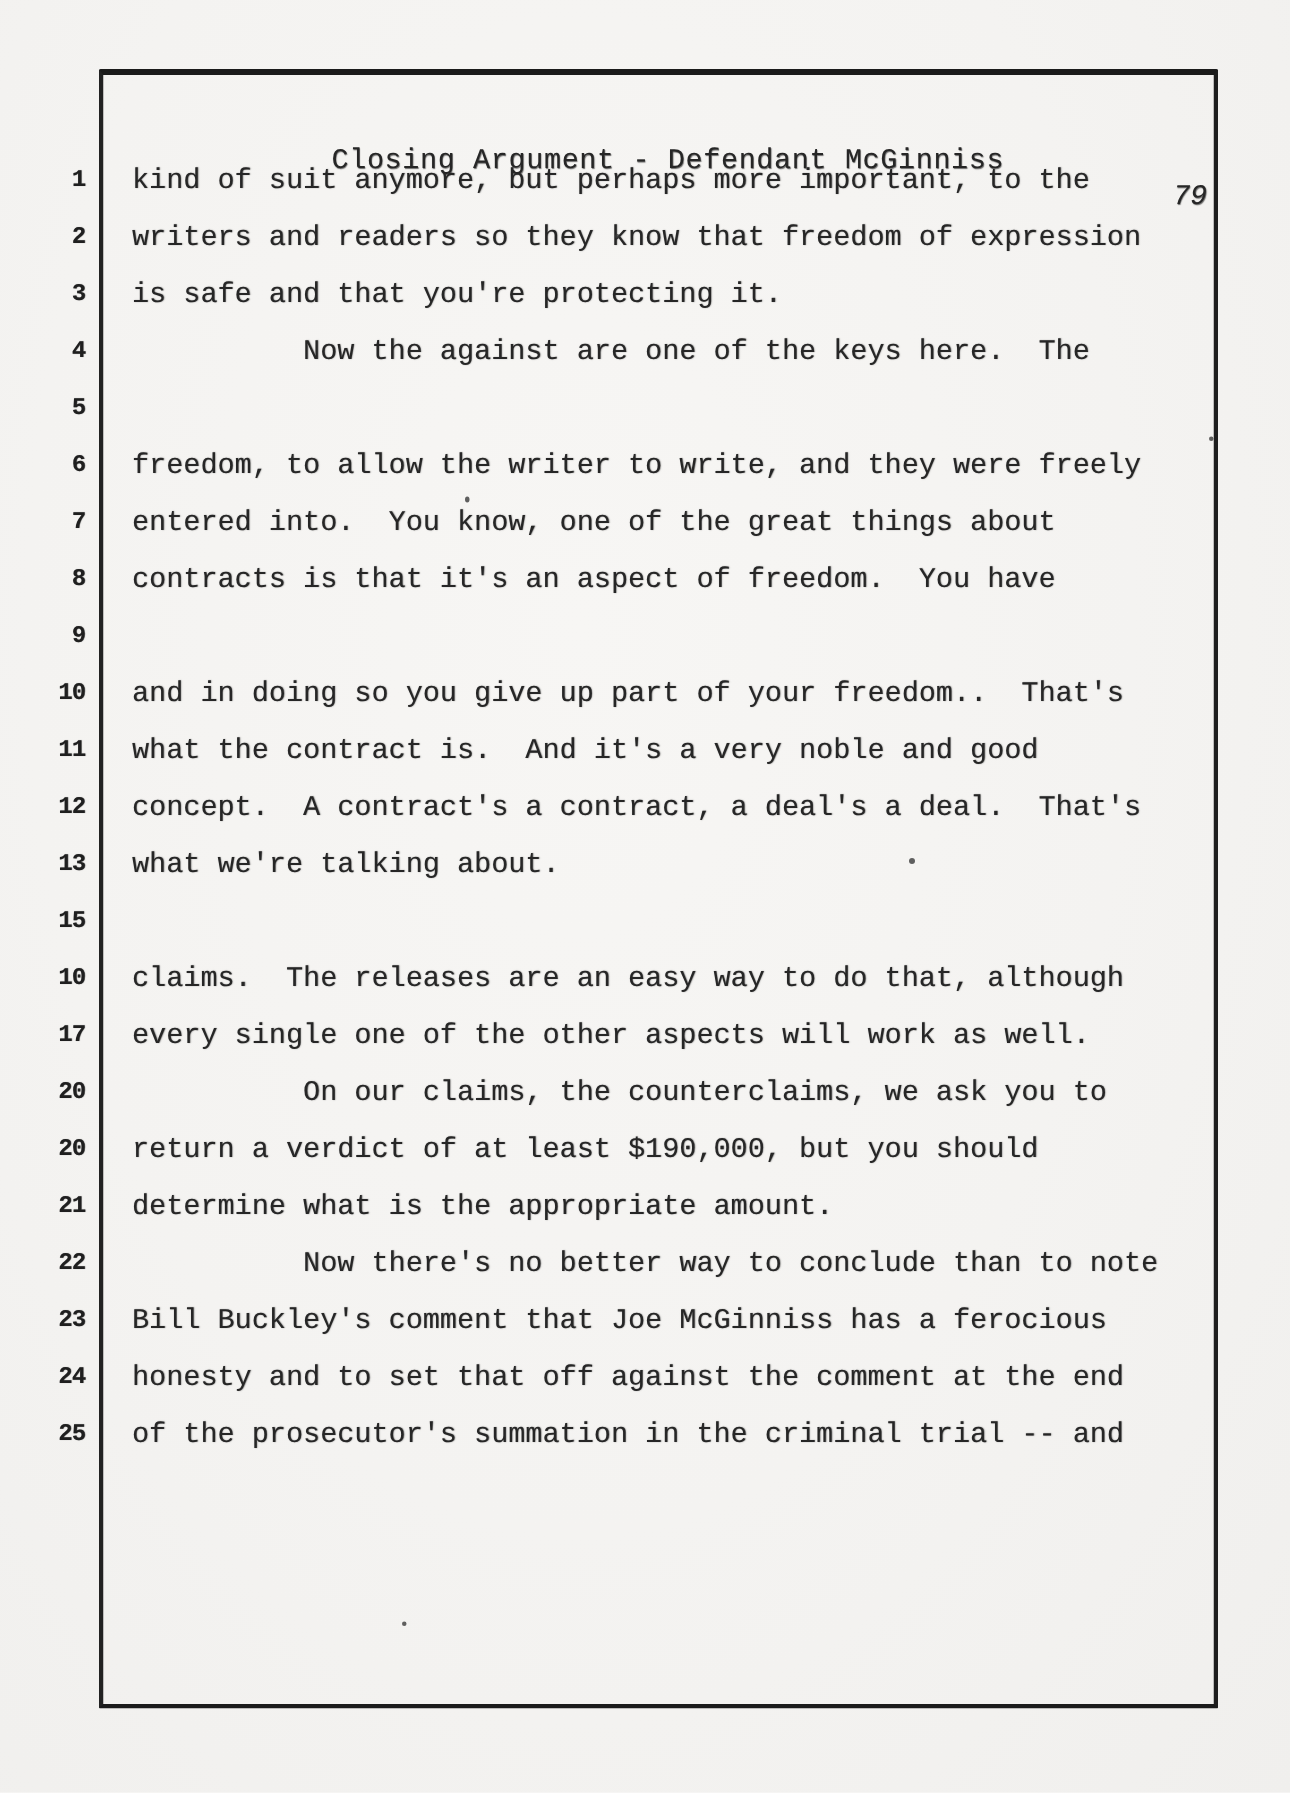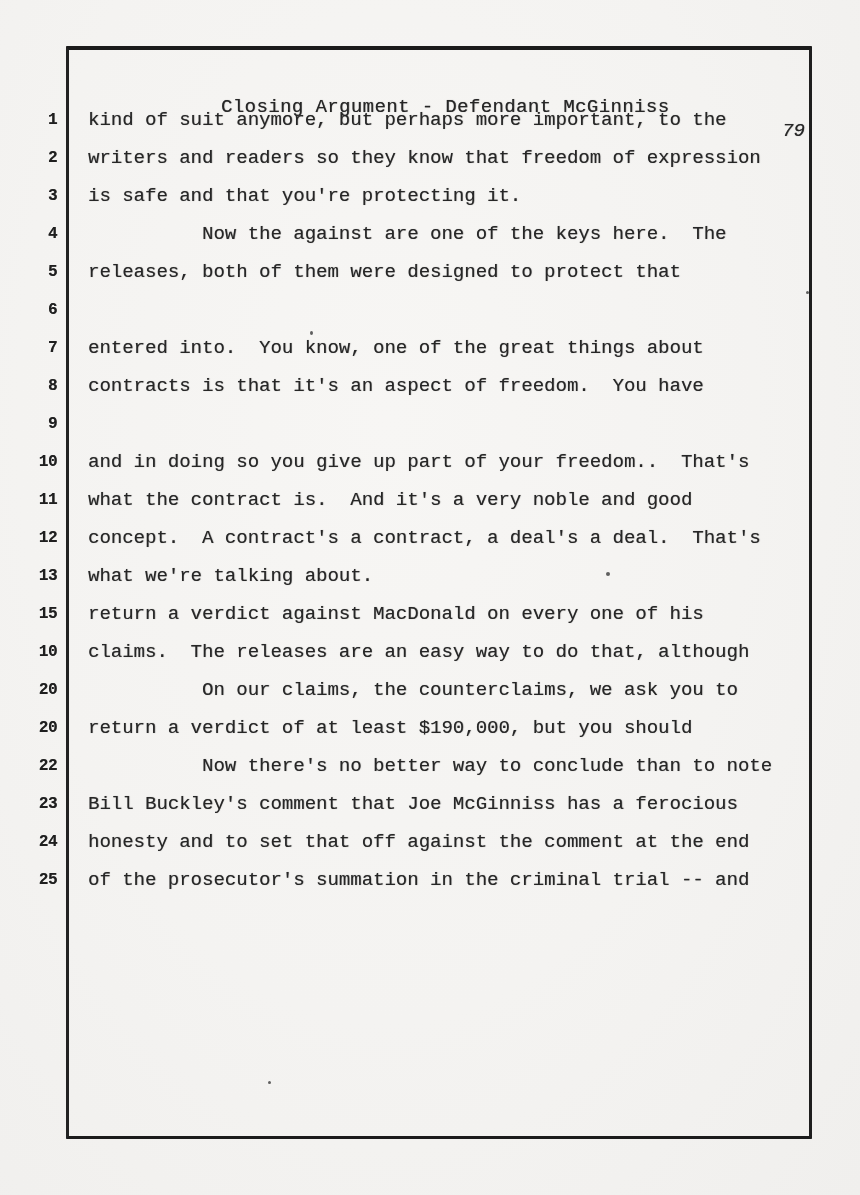--- a/index.html
+++ b/index.html
@@ -110,24 +110,24 @@
       <div class="line">
         <span class="num">3</span>
         <span class="txt">is safe and that you're protecting it.</span>
       </div>
       <div class="line">
         <span class="num">4</span>
         <span class="txt">          Now the against are one of the keys here.  The</span>
       </div>
       <div class="line">
         <span class="num">5</span>
-        <span class="txt">releases, both of them were designed to protect that</span>
       </div>
       <div class="line">
         <span class="num">6</span>
+        <span class="txt">freedom, to allow the writer to write, and they were freely</span>
       </div>
       <div class="line">
         <span class="num">7</span>
         <span class="txt">entered into.  You know, one of the great things about</span>
       </div>
       <div class="line">
         <span class="num">8</span>
         <span class="txt">contracts is that it's an aspect of freedom.  You have</span>
       </div>
       <div class="line">
@@ -144,33 +144,40 @@
       <div class="line">
         <span class="num">12</span>
         <span class="txt">concept.  A contract's a contract, a deal's a deal.  That's</span>
       </div>
       <div class="line">
         <span class="num">13</span>
         <span class="txt">what we're talking about.</span>
       </div>
       <div class="line">
         <span class="num">15</span>
-        <span class="txt">return a verdict against MacDonald on every one of his</span>
       </div>
       <div class="line">
         <span class="num">10</span>
         <span class="txt">claims.  The releases are an easy way to do that, although</span>
       </div>
       <div class="line">
+        <span class="num">17</span>
+        <span class="txt">every single one of the other aspects will work as well.</span>
+      </div>
+      <div class="line">
         <span class="num">20</span>
         <span class="txt">          On our claims, the counterclaims, we ask you to</span>
       </div>
       <div class="line">
         <span class="num">20</span>
         <span class="txt">return a verdict of at least $190,000, but you should</span>
+      </div>
+      <div class="line">
+        <span class="num">21</span>
+        <span class="txt">determine what is the appropriate amount.</span>
       </div>
       <div class="line">
         <span class="num">22</span>
         <span class="txt">          Now there's no better way to conclude than to note</span>
       </div>
       <div class="line">
         <span class="num">23</span>
         <span class="txt">Bill Buckley's comment that Joe McGinniss has a ferocious</span>
       </div>
       <div class="line">

